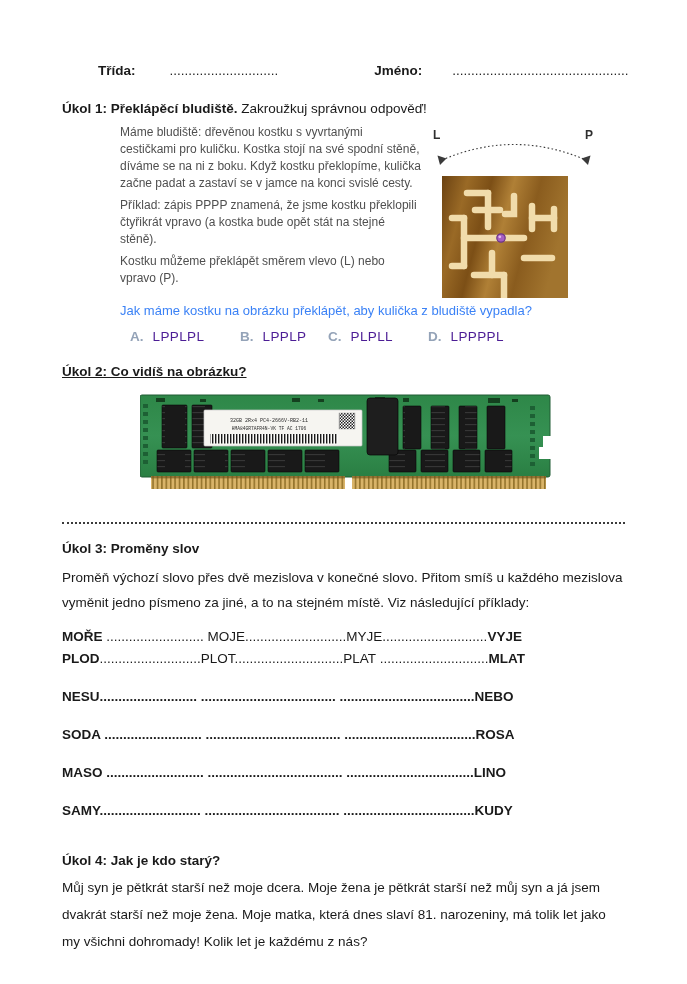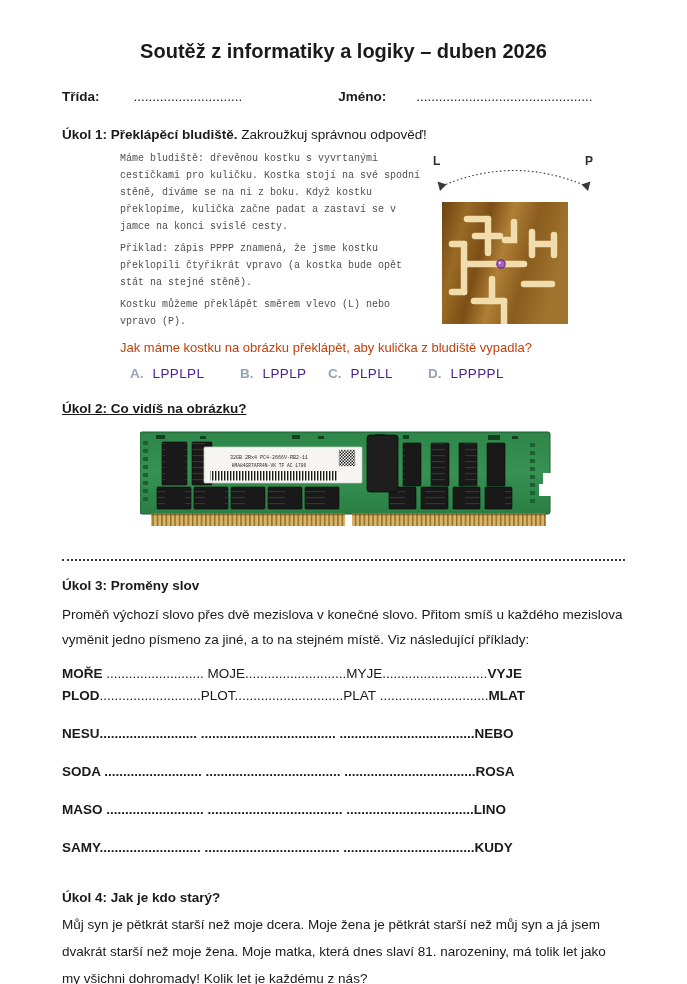--- a/index.html
+++ b/index.html
@@ -3,34 +3,34 @@
 <meta charset="utf-8">
 <style>
   html,body{margin:0;padding:0;}
   body{
     width:687px;height:984px;background:#ffffff;overflow:hidden;
     font-family:"Liberation Sans",sans-serif;color:#1a1a1a;
   }
   .page{padding:38px 62px 0 62px;box-sizing:border-box;width:687px;height:984px;}
   .title{font-size:20px;line-height:26px;font-weight:bold;text-align:center;margin:0;}
   .form-row{display:flex;align-items:baseline;margin-top:24px;font-size:13.5px;line-height:17px;}
-  .form-label{font-weight:bold;}
+  .form-label{font-weight:bold;margin-left:36px;}
   .form-blank{font-weight:normal;color:#222;}
   .blank-class{margin-left:34px;}
   .label-name{margin-left:96px;}
   .blank-name{margin-left:30px;}
   .ukol-head{font-size:13.5px;line-height:17px;font-weight:bold;}
   .head1{margin-top:21px;}
   .head1 .rest{font-weight:normal;}
   .task1{display:flex;margin-top:7px;}
-  .task1-left{margin-left:58px;width:302px;font-size:10px;line-height:17px;color:#4f4f4f;font-family:Liberation Mono, monospace;}
+  .task1-left{margin-left:58px;width:302px;font-size:12px;line-height:17px;color:#4f4f4f;}
   .task1-left p{margin:0 0 5px 0;}
   .task1-right{margin-left:8px;width:170px;}
   .maze-img{display:block;margin:4px 0 0 12px;}
-  .question{margin-left:58px;margin-top:4px;font-size:13px;line-height:17px;color:#c2410c;}
+  .question{margin-left:58px;margin-top:4px;font-size:13px;line-height:17px;color:#3b82f6;}
   .options{display:flex;margin-left:68px;margin-top:9px;font-size:13.5px;line-height:17px;}
   .option{width:110px;}
   .option:nth-child(2){width:88px;}
   .option:nth-child(3){width:100px;}
   .option:last-child{width:auto;}
   .option .letter{color:#94a3b8;font-weight:bold;margin-right:9px;}
   .option .val{color:#4c1d95;letter-spacing:0.4px;}
   .head2{margin-top:18px;text-decoration:underline;}
   .ram-img{display:block;margin:12px 0 0 78px;}
   .sep{border-top:2px dotted #3b3b3b;margin-top:32px;height:0;}
@@ -44,21 +44,20 @@
   .examples .word-row + .word-row{margin-top:2px;}
   .exercises{}
   .head4{margin-top:31px;}
   .body4{font-size:13.5px;line-height:27px;margin-top:5px;}
 </style>
 </head>
 <body>
 
 <div class="page">
 
-  <h1 class="title">Soutěž z informatiky a logiky – duben 2026</h1>
 
   <div class="form-row">
     <span class="form-label">Třída:</span>
     <span class="form-blank blank-class">.............................</span>
     <span class="form-label label-name">Jméno:</span>
     <span class="form-blank blank-name">...............................................</span>
   </div>
 
   <div class="ukol-head head1">
     <span>Úkol 1: Překlápěcí bludiště.</span><span class="rest"> Zakroužkuj správnou odpověď!</span>

